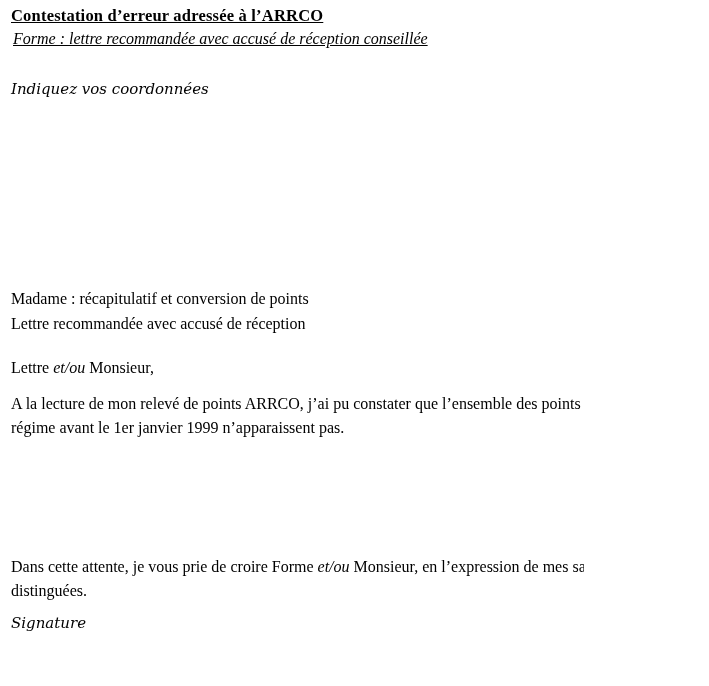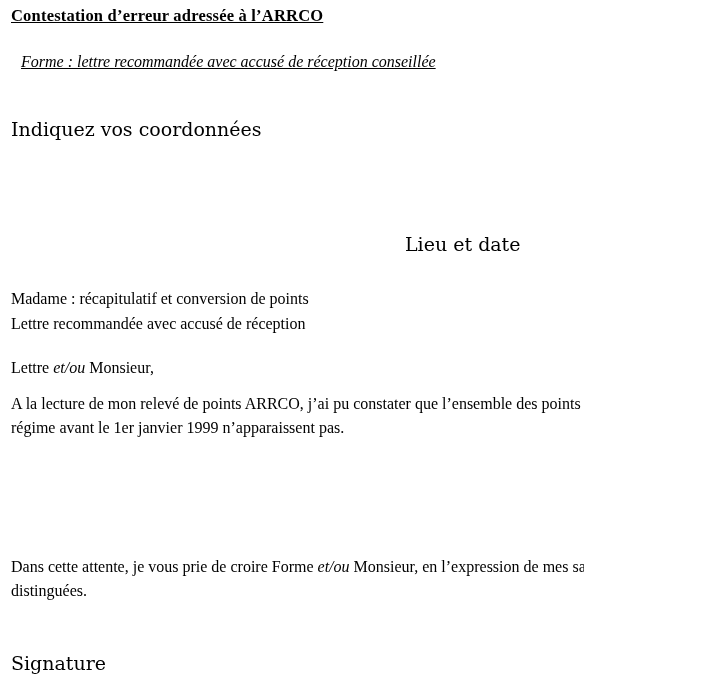--- a/index.html
+++ b/index.html
@@ -25,44 +25,43 @@
     white-space: nowrap;
   }
   .form-note {
     font-size: 16px;
     font-style: italic;
     text-decoration: underline;
     white-space: nowrap;
   }
   .placeholder {
     font-family: "DejaVu Serif", serif;
-    font-size: 19px;
+    font-size: 15px;
+    font-style: italic;
     line-height: 23px;
-    margin-top: 40px;
   }
   .body-text {
     font-size: 16px;
     line-height: 24px;
   }
   .nowrap { white-space: nowrap; }
   .em { font-style: italic; }
 </style>
 </head>
 <body>
 
 <div class="page">
 
   <div class="abs title" style="left:11px; top:6px;">Contestation d’erreur adressée à l’ARRCO</div>
 
-  <div class="abs form-note" style="left:21px; top:30px;margin-top:23px;">Forme : lettre recommandée avec accusé de réception conseillée</div>
+  <div class="abs form-note" style="left:13px; top:30px;">Forme : lettre recommandée avec accusé de réception conseillée</div>
 
   <div class="abs placeholder" style="left:11px; top:78px;">Indiquez vos coordonnées</div>
 
 
-  <div class="abs placeholder" style="left:405px; top:193px;">Lieu et date</div>
 
   <div class="abs body-text nowrap" style="left:11px; top:287px;">Madame : récapitulatif et conversion de points</div>
 
   <div class="abs body-text nowrap" style="left:11px; top:312px;">Lettre recommandée avec accusé de réception</div>
 
   <div class="abs body-text nowrap" style="left:11px; top:356px;">
     <span>Lettre </span><span class="em">et/ou</span><span> Monsieur,</span>
   </div>
 
   <p class="abs body-text" style="left:11px; top:392px; width:688px;">A la lecture de mon relevé de points ARRCO, j’ai pu constater que l’ensemble des points acquis dans ce régime avant le 1er janvier 1999 n’apparaissent pas.</p>

